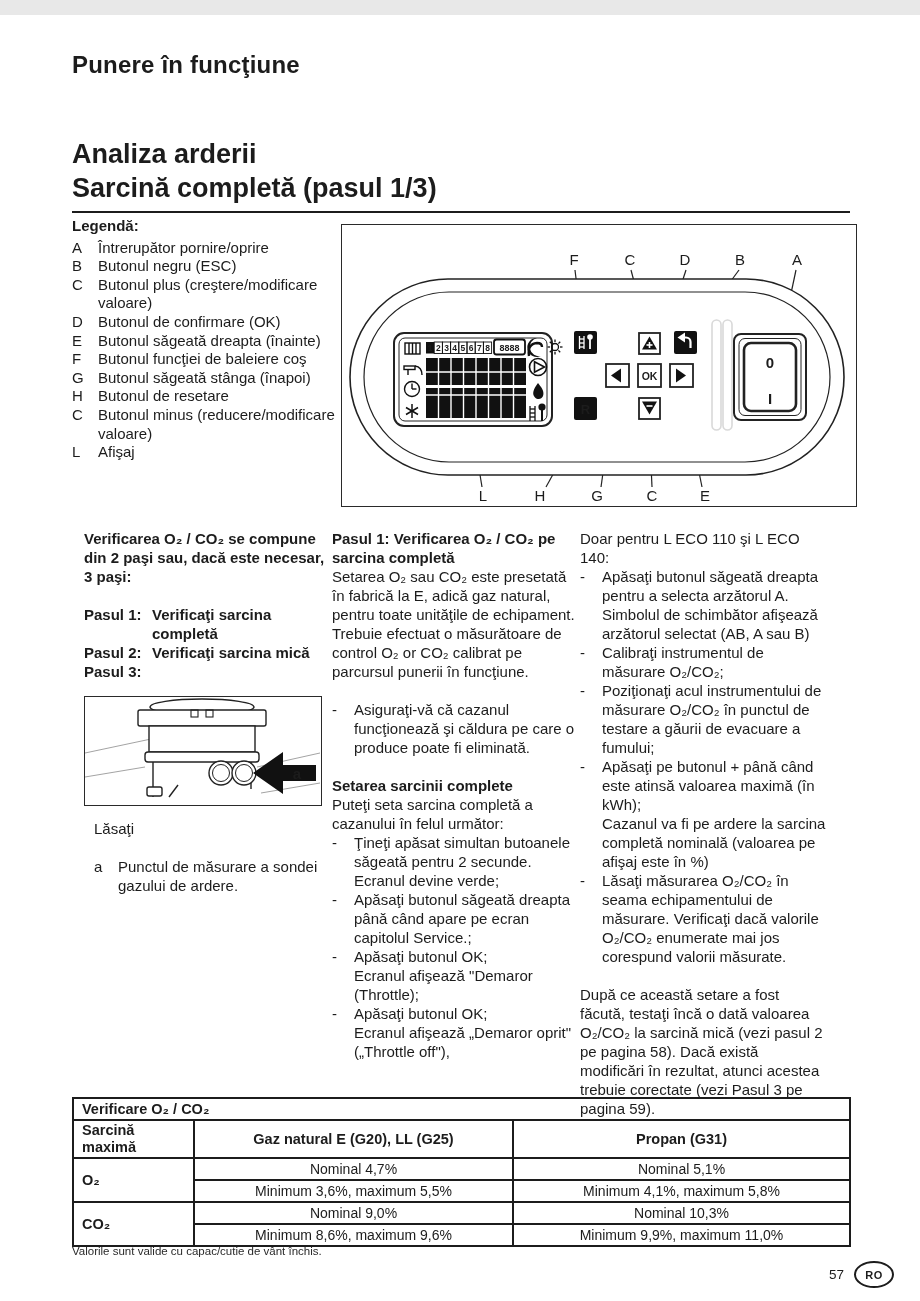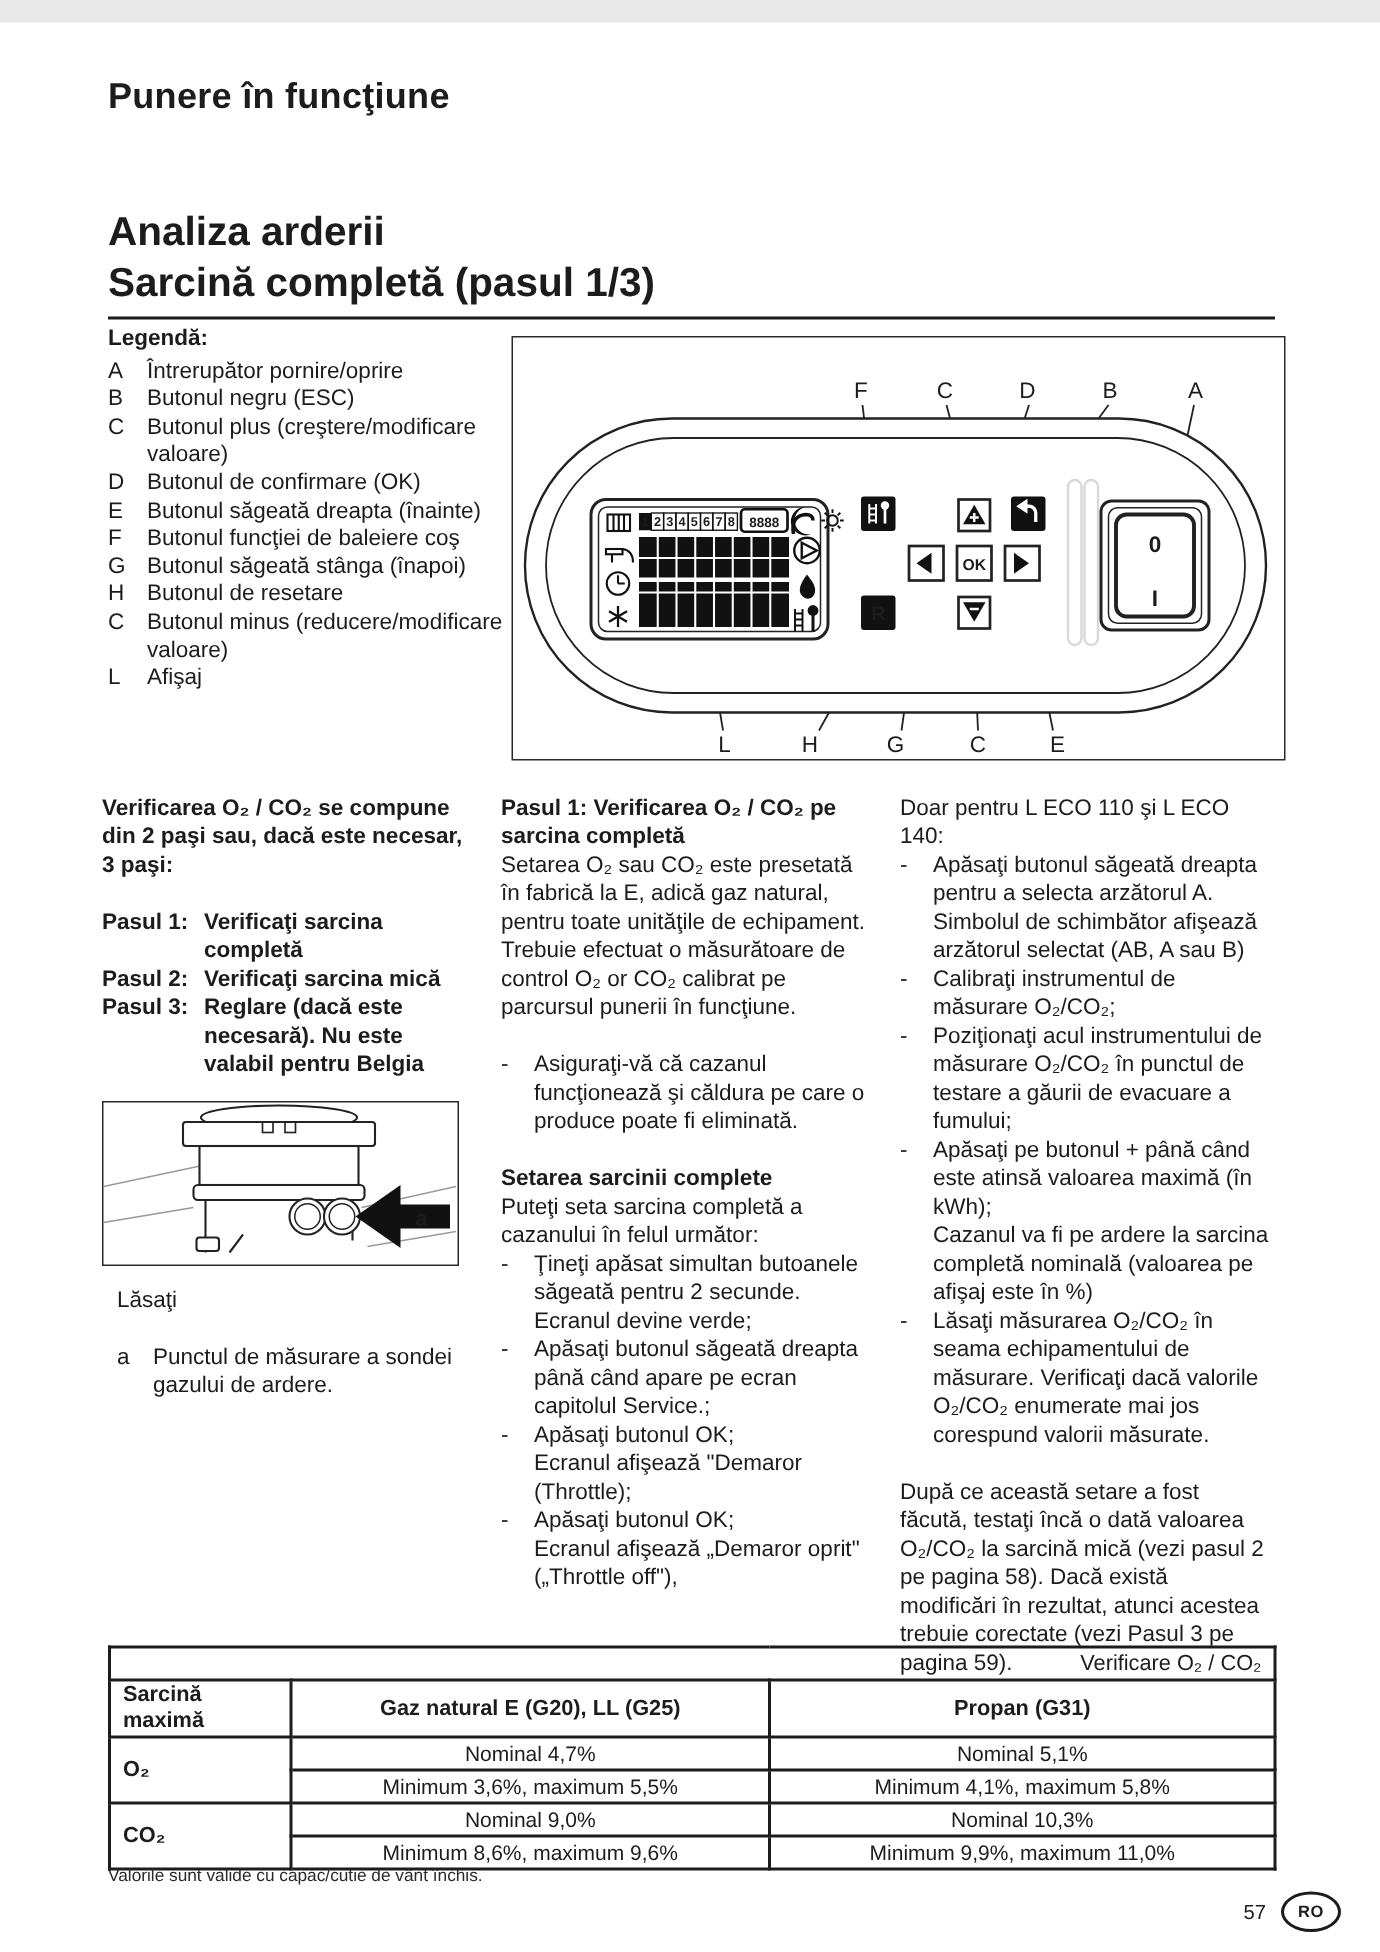--- a/index.html
+++ b/index.html
@@ -18,33 +18,33 @@
   .legend { position:absolute; left:72px; top:202px; width:266px; font-size:15px; line-height:18.6px; }
   .legend-heading { font-weight:bold; margin-bottom:3px; }
   .legend-item { display:grid; grid-template-columns:26px 1fr; }
 
   
   .diagram-box { position:absolute; left:341px; top:209px; width:516px; height:283px; border:1.5px solid #2a2a2a; background:#fff; }
   .diagram-box svg { display:block; }
   svg text { font-family:"Liberation Sans", sans-serif; fill:#1c1c1c; }
 
   
-  .cols { position:absolute; left:68px; top:514px; width:778px; display:grid; grid-template-columns:248px 248px 246px; column-gap:18px; font-size:15px; line-height:19px; }
+  .cols { position:absolute; left:84px; top:514px; width:778px; display:grid; grid-template-columns:248px 248px 246px; font-size:15px; line-height:19px; }
   .b { font-weight:bold; } .gap18 { height:19px; }
   .step { display:grid; grid-template-columns:68px 1fr; font-weight:bold; }
   .dash-item { display:grid; grid-template-columns:22px 1fr; }
   .pre { white-space:pre-line; }
   .flue-figure { margin-top:15px; width:238px; height:110px; border:1.5px solid #2a2a2a; background:#fff; }
   .flue-caption { margin:13px 0 0 10px; }
   .flue-key { display:grid; grid-template-columns:24px 1fr; margin:19px 0 0 10px; }
 
   
   .spec-table { position:absolute; left:72px; top:1082px; border-collapse:collapse; table-layout:fixed; font-size:14.5px; }
   .spec-table td { border:2px solid #1c1c1c; height:22px; padding:1px 8px; line-height:17px; }
-  .t-title td { font-weight:normal; text-align:right; }
+  .t-title td { font-weight:bold; text-align:left; }
   .t-head td { font-weight:bold; text-align:center; }
   .t-head td:first-child { text-align:left; }
   .t-cell { text-align:center; font-size:14px; }
   .t-rowlabel { font-weight:bold; text-align:left; padding-right:14px !important; }
 
   .footnote { position:absolute; left:72px; top:1230px; font-size:11.5px; color:#2a2a2a; }
   .footer { position:absolute; top:1246px; right:26px; display:flex; align-items:center; gap:10px; }
   .page-num { font-size:13.5px; }
   .lang-oval { width:40px; height:27px; border:2px solid #1c1c1c; border-radius:50%; display:flex; align-items:center; justify-content:center; font-size:11px; font-weight:bold; letter-spacing:.5px; }
   .scan-line { position:absolute; left:170px; top:1296px; width:750px; height:2px; background:#9a9a9a; opacity:.55; }
@@ -315,21 +315,20 @@
       <div class="step">
           <span>Pasul 1:</span>
           <span>Verificaţi sarcina completă</span>
         </div>
       <div class="step">
           <span>Pasul 2:</span>
           <span>Verificaţi sarcina mică</span>
         </div>
       <div class="step">
           <span>Pasul 3:</span>
-          <span>Reglare (dacă este necesară). Nu este valabil pentru Belgia</span>
         </div>
 
       <div class="flue-figure">
         <svg width="235" height="107" viewBox="0 0 235 107">
           <g stroke="#999" stroke-width="0.9">
             <line x1="0" y1="56" x2="66" y2="42"></line>
               <line x1="0" y1="80" x2="60" y2="70"></line>
             <line x1="172" y1="70" x2="235" y2="56"></line>
               <line x1="176" y1="96" x2="235" y2="86"></line>
           </g>

